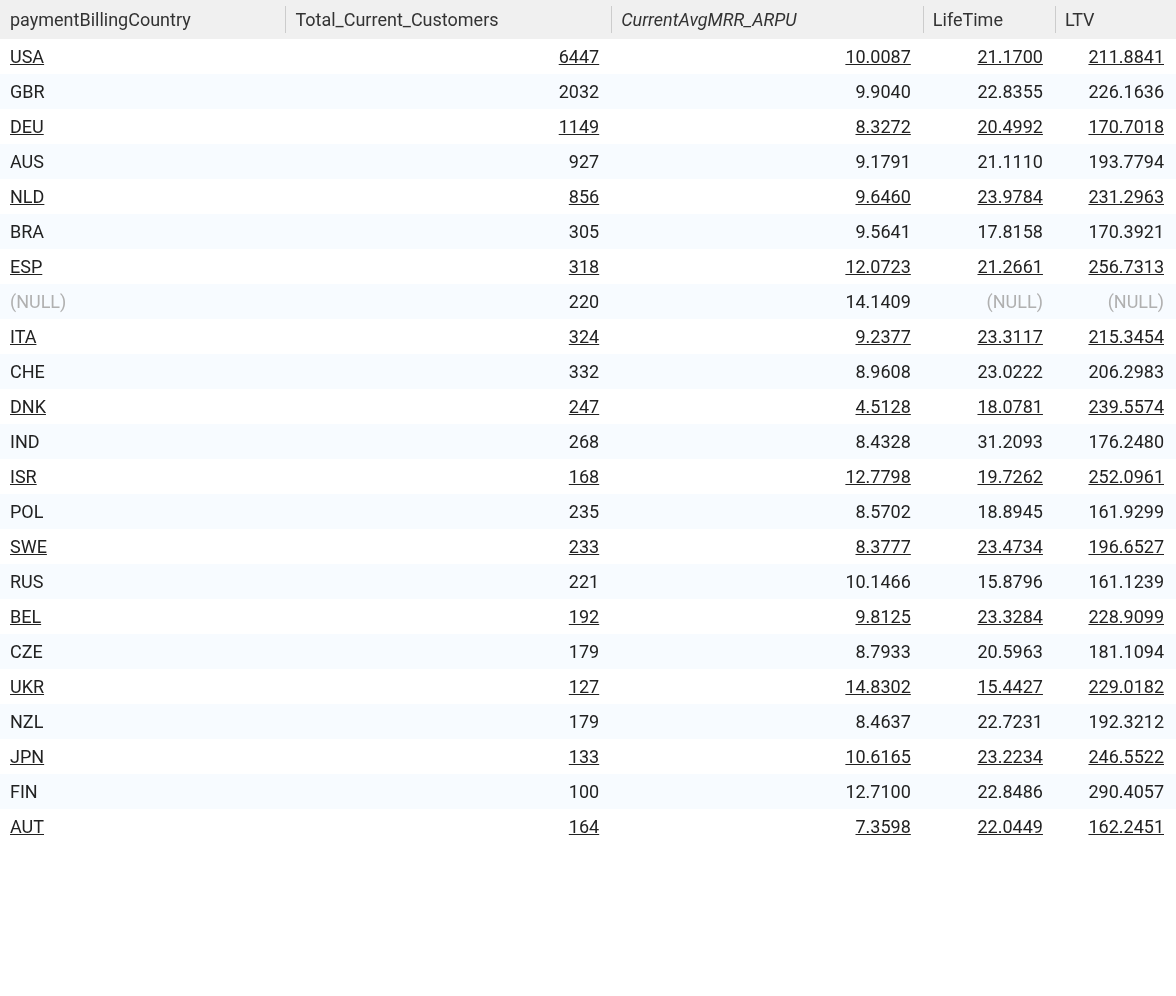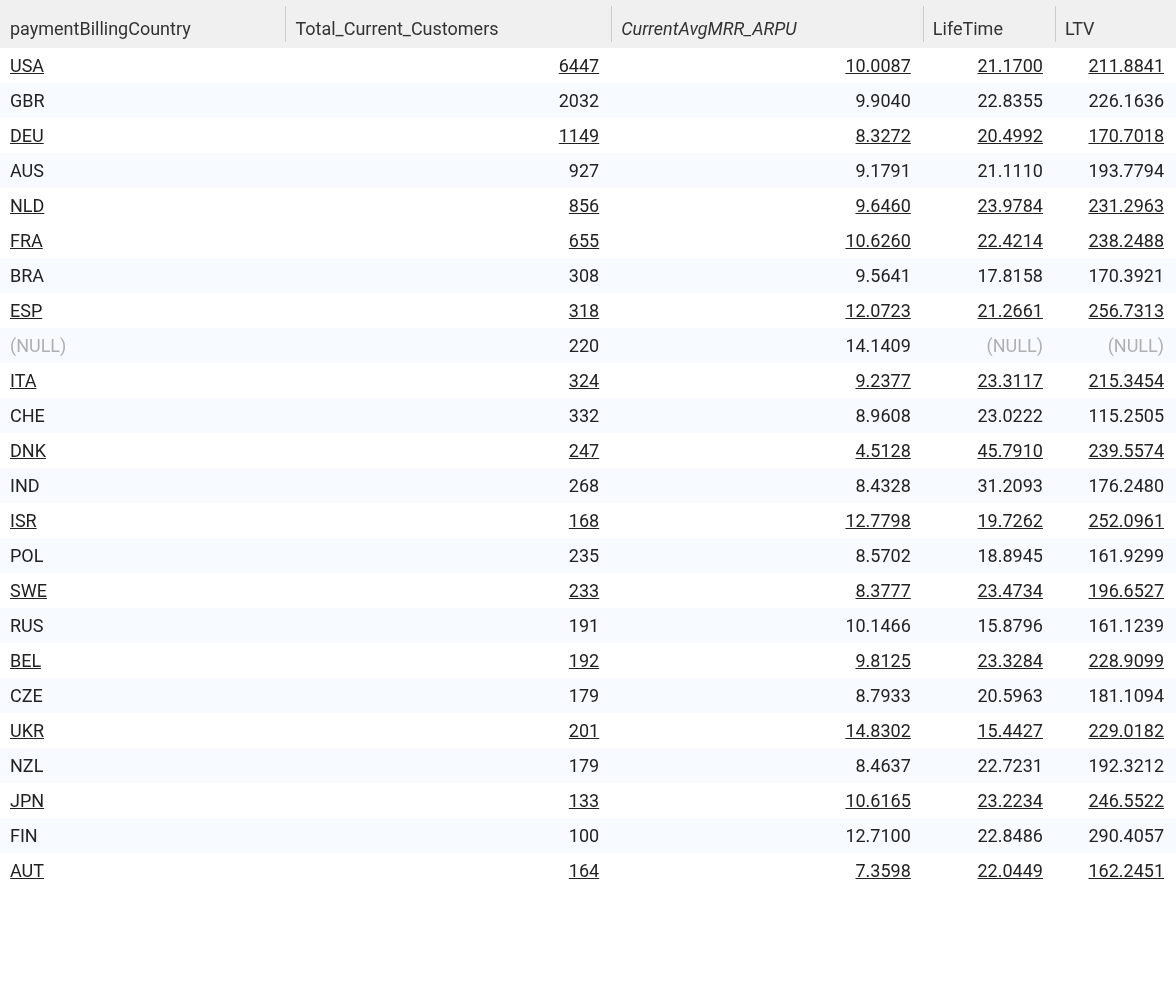--- a/index.html
+++ b/index.html
@@ -18,21 +18,21 @@
       width: 100%;
       border-collapse: collapse;
       table-layout: fixed;
     }
     .data-table thead tr {
       background: #f0f0f0;
     }
     .data-table th {
       text-align: left;
       font-weight: 400;
-      padding: 18px 12px 9px 10px;
+      padding: 9px 12px 9px 10px;
       color: #333333;
       position: relative;
       white-space: nowrap;
       overflow: hidden;
     }
     .data-table th:not(:first-child)::before {
       content: "";
       position: absolute;
       left: 0;
       top: 6px;
@@ -103,30 +103,23 @@
         <td class="text-right">21.1110</td>
         <td class="text-right">193.7794</td>
       </tr>
       <tr class="even">
         <td>NLD</td>
         <td class="text-right">856</td>
         <td class="text-right">9.6460</td>
         <td class="text-right">23.9784</td>
         <td class="text-right">231.2963</td>
       </tr>
-      <tr class="even">
-        <td>FRA</td>
-        <td class="text-right">655</td>
-        <td class="text-right">10.6260</td>
-        <td class="text-right">22.4214</td>
-        <td class="text-right">238.2488</td>
-      </tr>
       <tr class="odd">
         <td>BRA</td>
-        <td class="text-right">308</td>
+        <td class="text-right">305</td>
         <td class="text-right">9.5641</td>
         <td class="text-right">17.8158</td>
         <td class="text-right">170.3921</td>
       </tr>
       <tr class="even">
         <td>ESP</td>
         <td class="text-right">318</td>
         <td class="text-right">12.0723</td>
         <td class="text-right">21.2661</td>
         <td class="text-right">256.7313</td>
@@ -143,27 +136,27 @@
         <td class="text-right">324</td>
         <td class="text-right">9.2377</td>
         <td class="text-right">23.3117</td>
         <td class="text-right">215.3454</td>
       </tr>
       <tr class="odd">
         <td>CHE</td>
         <td class="text-right">332</td>
         <td class="text-right">8.9608</td>
         <td class="text-right">23.0222</td>
-        <td class="text-right">115.2505</td>
+        <td class="text-right">206.2983</td>
       </tr>
       <tr class="even">
         <td>DNK</td>
         <td class="text-right">247</td>
         <td class="text-right">4.5128</td>
-        <td class="text-right">45.7910</td>
+        <td class="text-right">18.0781</td>
         <td class="text-right">239.5574</td>
       </tr>
       <tr class="odd">
         <td>IND</td>
         <td class="text-right">268</td>
         <td class="text-right">8.4328</td>
         <td class="text-right">31.2093</td>
         <td class="text-right">176.2480</td>
       </tr>
       <tr class="even">
@@ -182,42 +175,42 @@
       </tr>
       <tr class="even">
         <td>SWE</td>
         <td class="text-right">233</td>
         <td class="text-right">8.3777</td>
         <td class="text-right">23.4734</td>
         <td class="text-right">196.6527</td>
       </tr>
       <tr class="odd">
         <td>RUS</td>
-        <td class="text-right">191</td>
+        <td class="text-right">221</td>
         <td class="text-right">10.1466</td>
         <td class="text-right">15.8796</td>
         <td class="text-right">161.1239</td>
       </tr>
       <tr class="even">
         <td>BEL</td>
         <td class="text-right">192</td>
         <td class="text-right">9.8125</td>
         <td class="text-right">23.3284</td>
         <td class="text-right">228.9099</td>
       </tr>
       <tr class="odd">
         <td>CZE</td>
         <td class="text-right">179</td>
         <td class="text-right">8.7933</td>
         <td class="text-right">20.5963</td>
         <td class="text-right">181.1094</td>
       </tr>
       <tr class="even">
         <td>UKR</td>
-        <td class="text-right">201</td>
+        <td class="text-right">127</td>
         <td class="text-right">14.8302</td>
         <td class="text-right">15.4427</td>
         <td class="text-right">229.0182</td>
       </tr>
       <tr class="odd">
         <td>NZL</td>
         <td class="text-right">179</td>
         <td class="text-right">8.4637</td>
         <td class="text-right">22.7231</td>
         <td class="text-right">192.3212</td>

